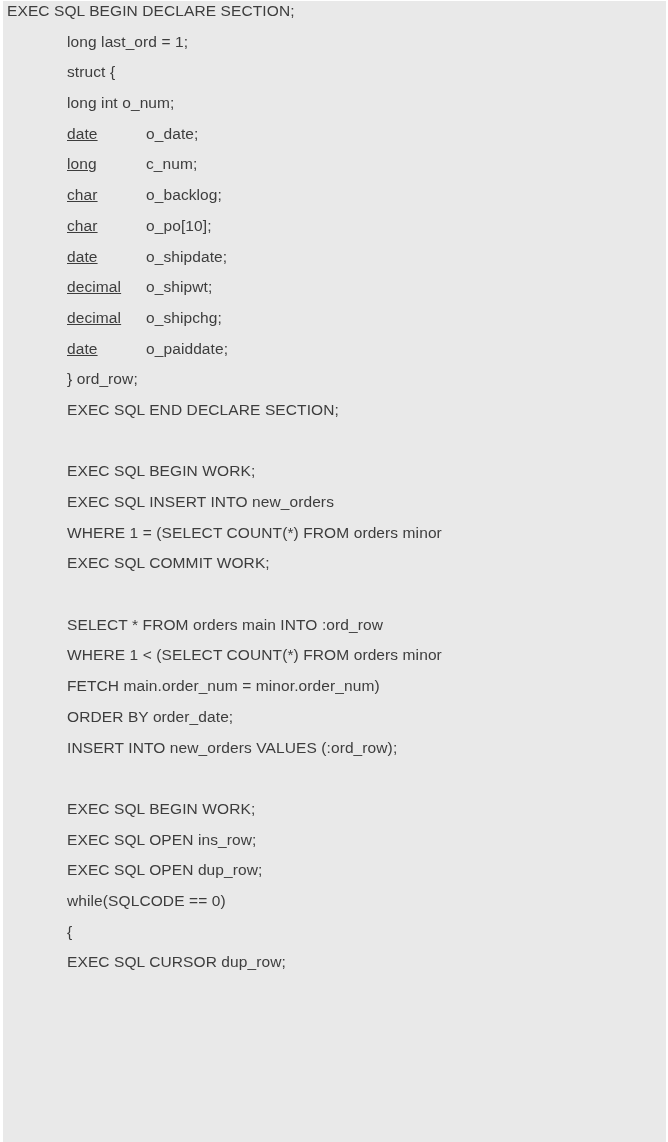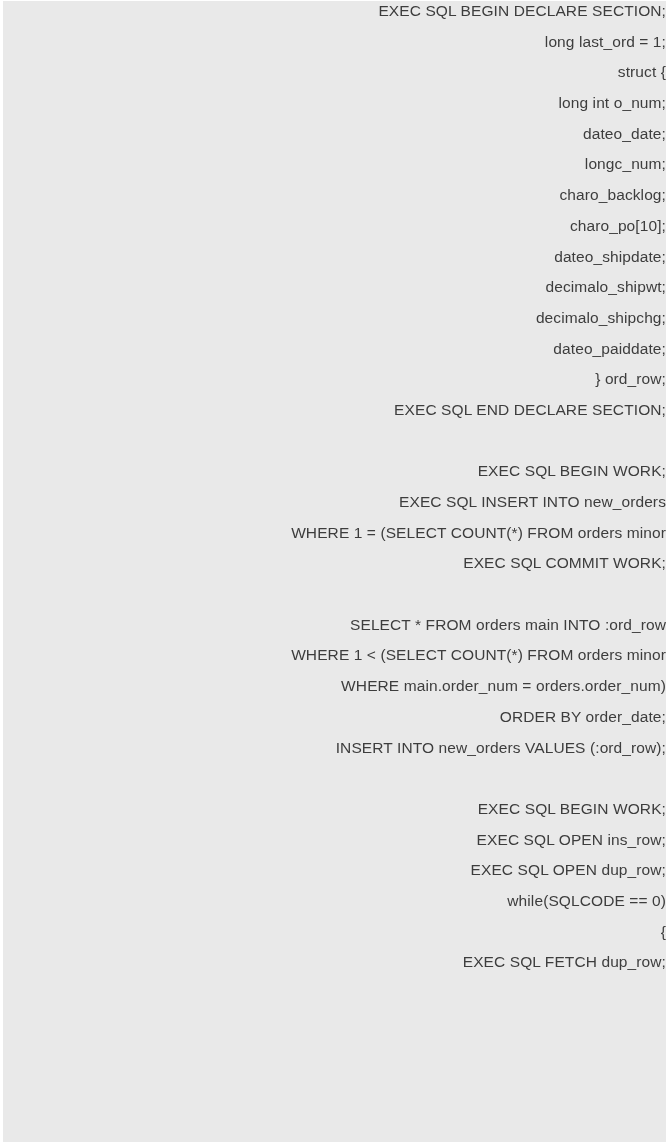--- a/index.html
+++ b/index.html
@@ -15,45 +15,44 @@
     font-family: "Liberation Sans", sans-serif;
   }
   .code-panel {
     position: absolute;
     left: 3px;
     top: 1px;
     right: 2px;
     bottom: 0;
     background: var(--panel-bg, #e9e9e9);
     overflow: hidden;
-    text-align: right;
   }
   .code-listing {
     margin-top: -5px;
     font-size: 15.5px;
     color: var(--code-text, #3d3d3d);
     font-weight: 400;
   }
   .line {
     height: 30.7px;
     line-height: 30.7px;
     padding-left: 4px;
     white-space: pre;
     letter-spacing: 0.1px;
   }
   .line.indented {
-    padding-left: 84px;
-    margin-left: 22px;
+    padding-left: 64px;
   }
   .line.blank {
     
   }
   .type-col {
     display: inline-block;
     width: 79px;
+    text-decoration: underline;
   }
 </style>
 </head>
 <body>
 
 <div class="code-panel">
   <div class="code-listing">
       <div class="line">EXEC SQL BEGIN DECLARE SECTION;</div>
       <div class="line indented">long last_ord = 1;</div>
       <div class="line indented">struct {</div>
@@ -69,24 +68,24 @@
       <div class="line indented">} ord_row;</div>
       <div class="line indented">EXEC SQL END DECLARE SECTION;</div>
       <div class="line blank"></div>
       <div class="line indented">EXEC SQL BEGIN WORK;</div>
       <div class="line indented">EXEC SQL INSERT INTO new_orders</div>
       <div class="line indented">WHERE 1 = (SELECT COUNT(*) FROM orders minor</div>
       <div class="line indented">EXEC SQL COMMIT WORK;</div>
       <div class="line blank"></div>
       <div class="line indented">SELECT * FROM orders main INTO :ord_row</div>
       <div class="line indented">WHERE 1 &lt; (SELECT COUNT(*) FROM orders minor</div>
-      <div class="line indented">WHERE main.order_num = orders.order_num)</div>
+      <div class="line indented">FETCH main.order_num = minor.order_num)</div>
       <div class="line indented">ORDER BY order_date;</div>
       <div class="line indented">INSERT INTO new_orders VALUES (:ord_row);</div>
       <div class="line blank"></div>
       <div class="line indented">EXEC SQL BEGIN WORK;</div>
       <div class="line indented">EXEC SQL OPEN ins_row;</div>
       <div class="line indented">EXEC SQL OPEN dup_row;</div>
       <div class="line indented">while(SQLCODE == 0)</div>
       <div class="line indented">{</div>
-      <div class="line indented">EXEC SQL FETCH dup_row;</div>
+      <div class="line indented">EXEC SQL CURSOR dup_row;</div>
     </div>
 </div>
 
 </body></html>

